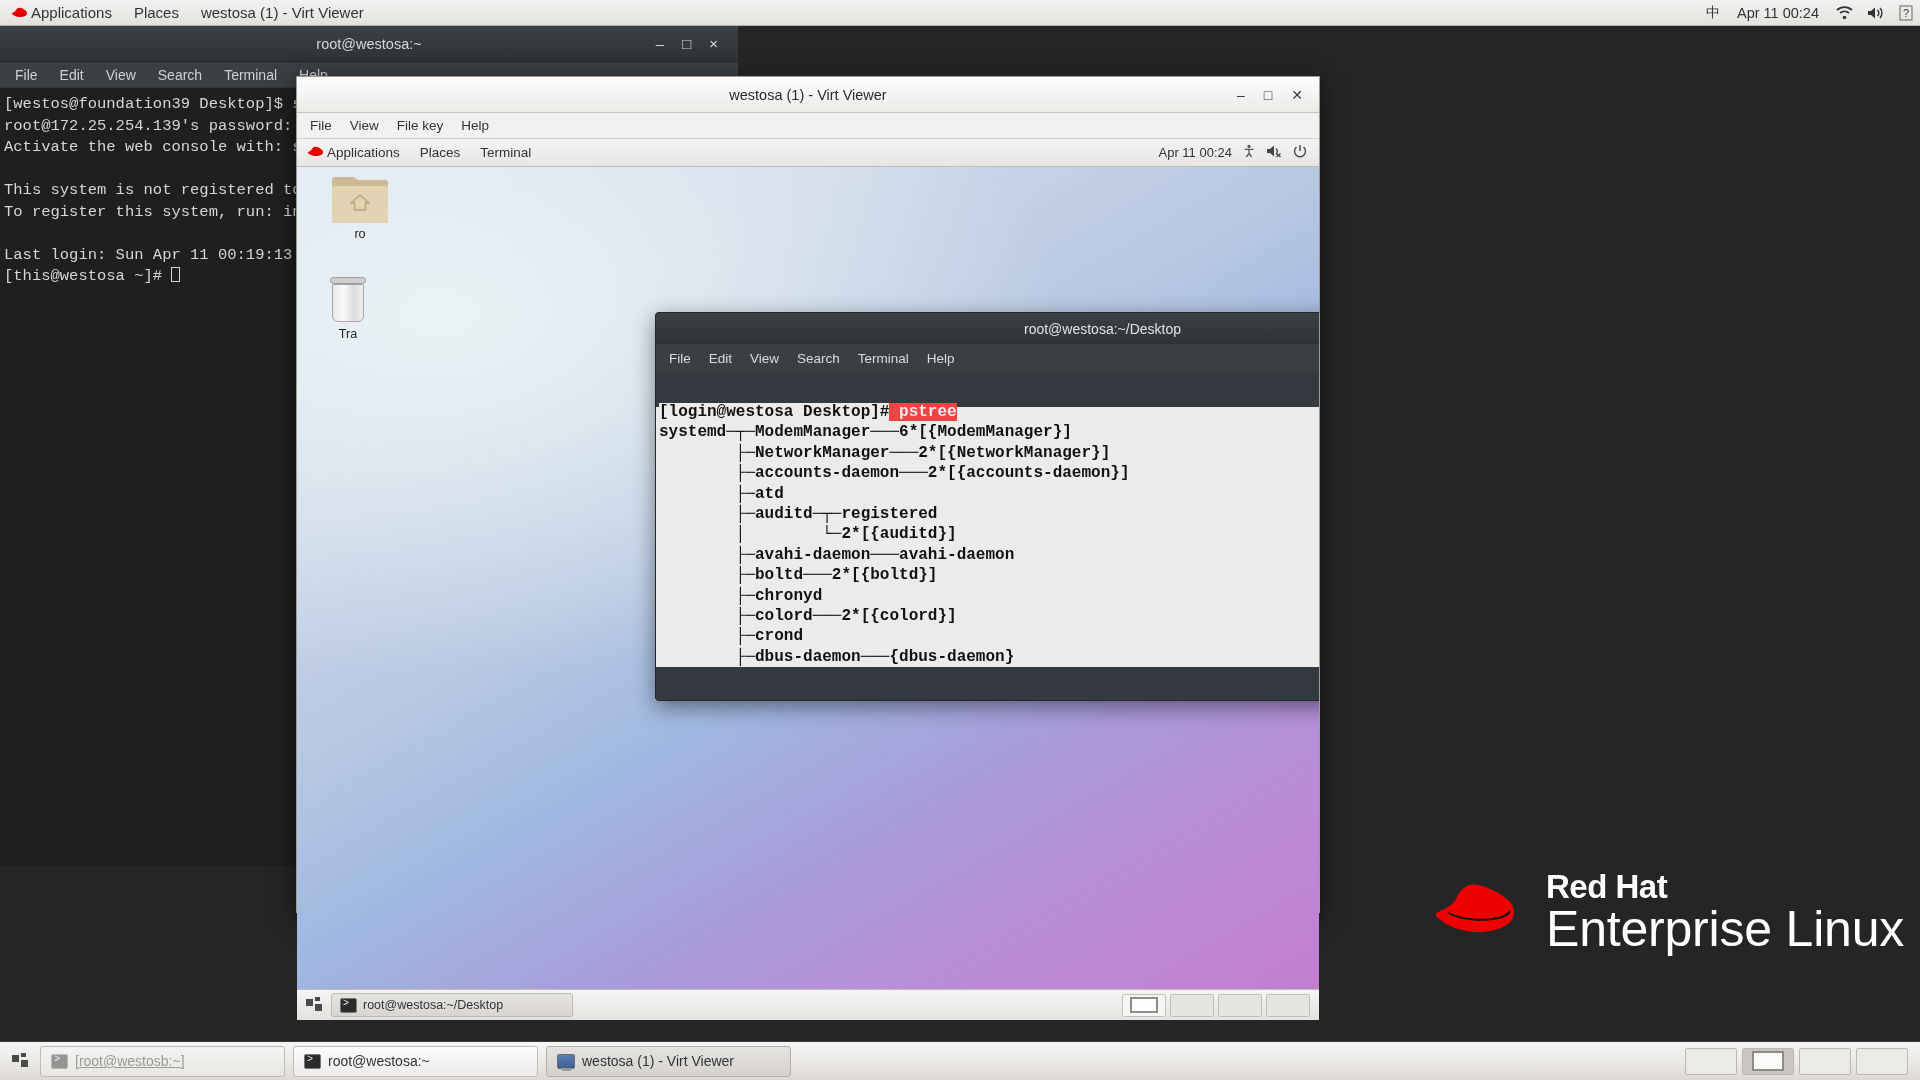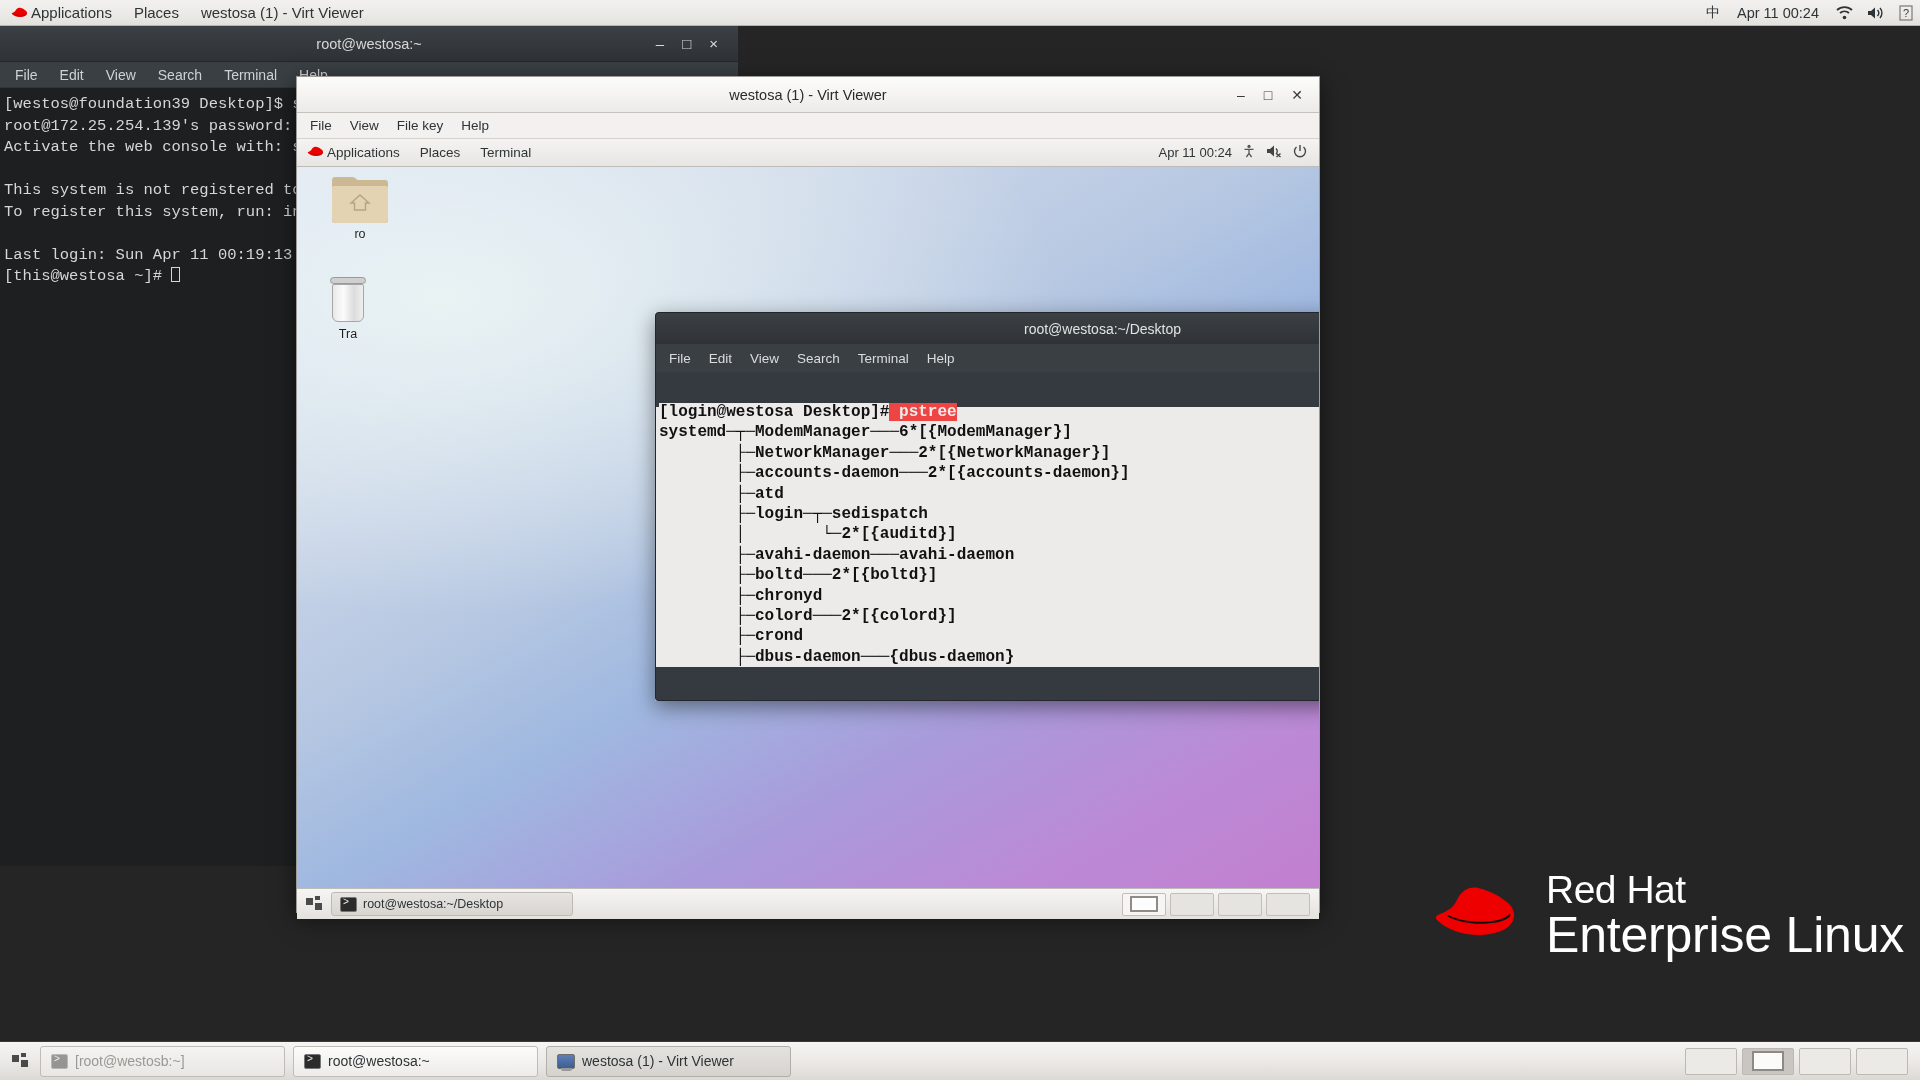--- a/index.html
+++ b/index.html
@@ -41,21 +41,21 @@
     width: 28px; height: 31px; margin-right: 6px;
     display:flex; align-items:center; justify-content:center;
   }
   .tb-btn {
     height: 31px; border: 1px solid #bfbbb6; border-radius: 3px;
     display: flex; align-items: center; gap: 7px; padding: 0 10px;
     font-size: 14px; color: #2e3436; margin-right: 8px;
     background: linear-gradient(to bottom,#fbfbfa,#eeecea);
     min-width: 245px; overflow:hidden; white-space:nowrap;
   }
-  .tb-btn.inactive { color:#9a9894; background: linear-gradient(to bottom,#f4f3f1,#e9e7e4); }
+  .tb-btn.inactive { color:#9a9894; background: linear-gradient(to bottom,#f4f3f1,#e9e7e4); text-decoration: underline; }
   .tb-btn.active { background: linear-gradient(to bottom,#e4e2df,#d6d3cf); border-color:#b2aea9;}
   .term-ico {
     width:17px;height:15px;background:#2b2b2b;border:1px solid #777;border-radius:2px;
     position:relative; flex:0 0 auto;
   }
   .term-ico::after{content:">";position:absolute;left:2px;top:-1px;color:#eee;font-size:10px;font-family:"Liberation Mono",monospace;}
   .term-ico.dim{opacity:.45;}
   .vv-ico{width:18px;height:15px;background:linear-gradient(to bottom,#5b7fb5,#3f5d90);border:1px solid #6c6c6c;border-radius:2px;flex:0 0 auto;position:relative;}
   .vv-ico::after{content:"";position:absolute;left:3px;bottom:-3px;width:11px;height:3px;background:#9a9a9a;border-radius:0 0 2px 2px;}
   #host-taskbar .spacer{flex:1 1 auto;}
@@ -70,21 +70,21 @@
   }
   .folder-glyph{width:60px;height:50px;margin:0 auto;position:relative;}
   .folder-glyph .back{position:absolute;left:0;top:2px;width:60px;height:48px;background:#c9b894;border-radius:3px 3px 4px 4px;}
   .folder-glyph .tab{position:absolute;left:0;top:0px;width:28px;height:10px;background:#c9b894;border-radius:3px 6px 0 0;}
   .folder-glyph .front{position:absolute;left:0;top:10px;width:60px;height:40px;background:#e0d2b4;border-radius:2px 2px 4px 4px;}
   #host-folder-icon .label{color:#f0f0f0;font-size:14px;margin-top:7px;text-shadow:0 1px 2px #000;}
 
   
   #rhel-logo{position:absolute;left:1432px;top:870px;display:flex;align-items:center;gap:22px;}
   #rhel-logo .wordmark{color:#fff;line-height:1.02;}
-  #rhel-logo .wm1{font-size:39px;font-weight:normal;letter-spacing:-0.5px;}
+  #rhel-logo .wm1{font-size:33px;font-weight:bold;letter-spacing:-0.5px;}
   #rhel-logo .wm2{font-size:50px;font-weight:normal;letter-spacing:-0.2px;}
 
   
   #bg-term{
     position:absolute;left:0px;top:26px;width:738px;height:840px;
   }
   #bg-term .tbar{
     height:36px;background:linear-gradient(to bottom,#3b4045,#2f3337);
     border-bottom:1px solid #23272a;
     display:flex;align-items:center;position:relative;
@@ -129,21 +129,21 @@
     border-bottom:1px solid #bfbbb6;display:flex;align-items:center;
     font-size:13.5px;color:#2e3436;
   }
   #guest-panel .gm{padding:0 10px;white-space:nowrap;}
   #guest-panel .spacer{flex:1 1 auto;}
   #guest-panel .gtray{display:flex;align-items:center;gap:10px;padding-right:12px;}
   #guest-clock{font-size:13px;}
 
   
   #guest-desktop{
-    position:relative;height:721px;overflow:hidden;
+    position:relative;height:822px;overflow:hidden;
     background:
       radial-gradient(ellipse 110% 80% at 14% 18%, #e9f3f4 0%, rgba(233,243,244,0) 55%),
       linear-gradient(150deg,#dfe3f4 0%, #cfd9ea 22%, #b7c8e2 42%, #9fb8e0 56%, #a99adb 72%, #bb8ad6 86%, #c27fd0 100%);
   }
   .g-icon{position:absolute;width:86px;text-align:center;color:#1d1d1d;font-size:12.5px;}
   .g-icon .lbl{margin-top:4px;text-shadow:0 1px 1px rgba(255,255,255,.6);}
   .gfolder{width:56px;height:46px;margin:0 auto;position:relative;}
   .gfolder .tab{position:absolute;left:0;top:0;width:26px;height:9px;background:#cdb894;border-radius:3px 6px 0 0;}
   .gfolder .back{position:absolute;left:0;top:3px;width:56px;height:43px;background:#cdb894;border-radius:3px;}
   .gfolder .front{position:absolute;left:0;top:9px;width:56px;height:37px;background:#e3d3b2;border-radius:2px 2px 4px 4px;}
@@ -420,21 +420,21 @@
 
         <div class="screenwrap">
           <div class="darktop"></div>
           <div class="lightpane"></div>
 
           <div class="ptext"><span class="prompt">[login@westosa Desktop]#</span><span class="cmdhl"> pstree</span>
 <span>systemd─┬─ModemManager───6*[{ModemManager}]</span>
 <span>        ├─NetworkManager───2*[{NetworkManager}]</span>
 <span>        ├─accounts-daemon───2*[{accounts-daemon}]</span>
 <span>        ├─atd</span>
-<span>        ├─login─┬─sedispatch</span>
+<span>        ├─auditd─┬─registered</span>
 <span>        │        └─2*[{auditd}]</span>
 <span>        ├─avahi-daemon───avahi-daemon</span>
 <span>        ├─boltd───2*[{boltd}]</span>
 <span>        ├─chronyd</span>
 <span>        ├─colord───2*[{colord}]</span>
 <span>        ├─crond</span>
 <span>        ├─dbus-daemon───{dbus-daemon}</span>
 <span>        ├─firewalld───{firewalld}</span>
 <span>        ├─fwupd───4*[{fwupd}]</span>
 

